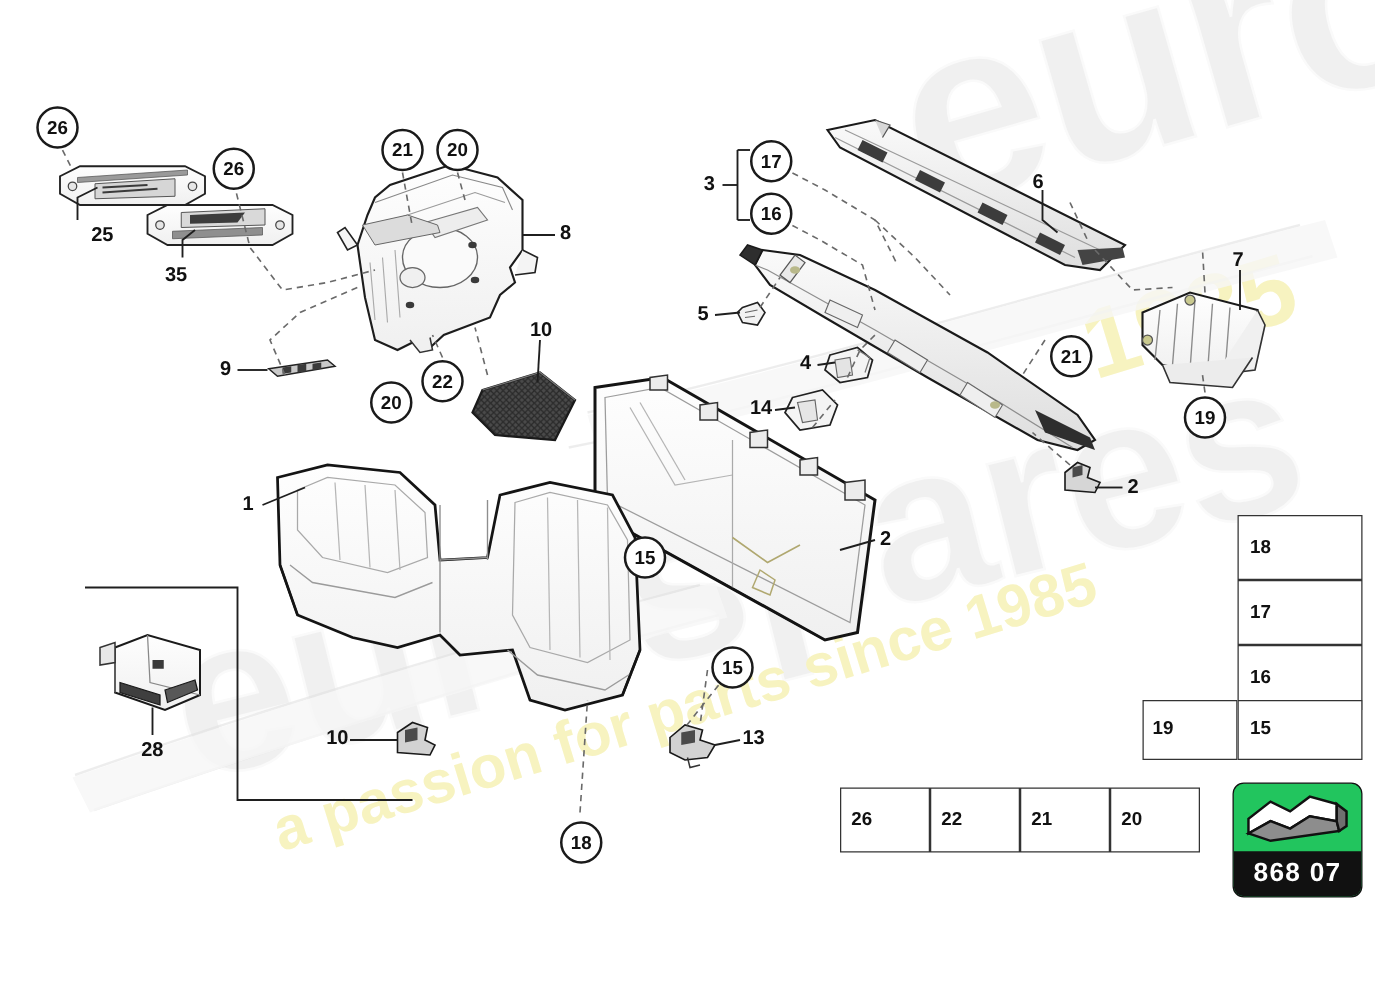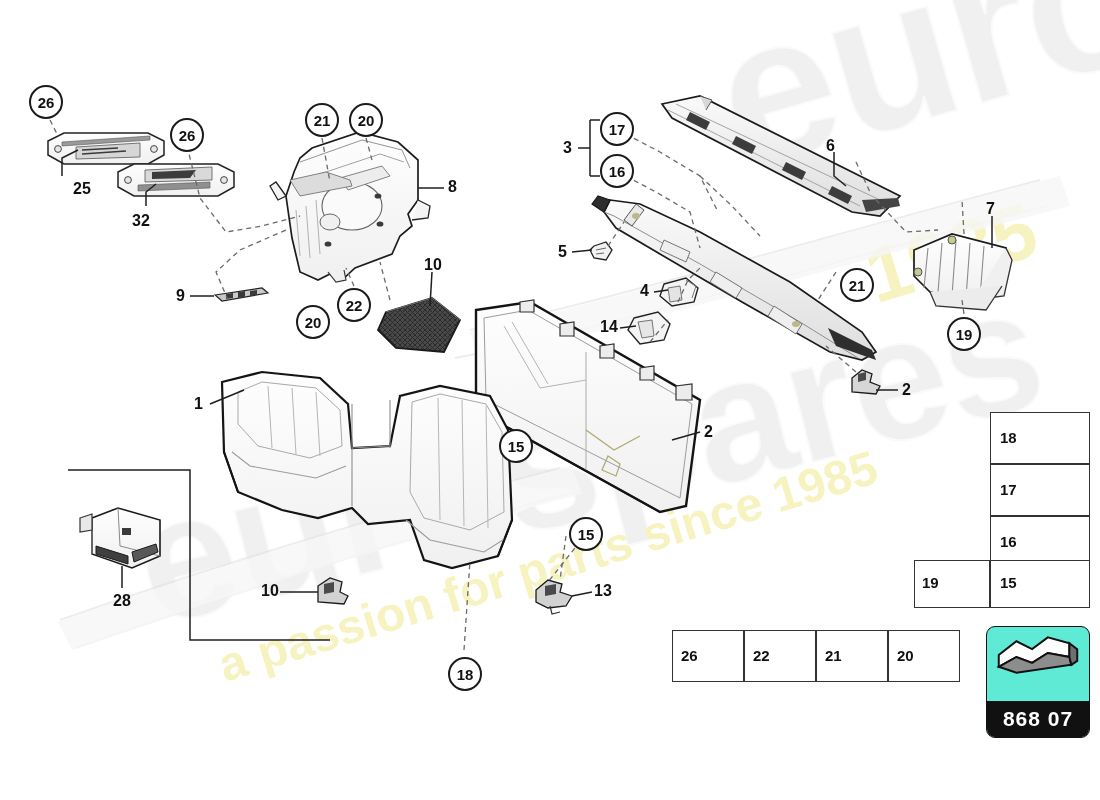--- a/index.html
+++ b/index.html
@@ -28,22 +28,22 @@
 
   svg.ovl{position:absolute;left:0;top:0;width:1100px;height:800px;
           overflow:visible;pointer-events:none;}
 
   
   .lgbox{position:absolute;border:1.4px solid #333;background:#fff;
          box-sizing:border-box;z-index:45;}
   .lgnum{position:absolute;font-size:15px;font-weight:bold;color:#111;z-index:46;}
 
   
-  .pnbadge{position:absolute;width:104px;height:112px;border:1.6px solid #111;
-           border-radius:9px;background:#5eead4;overflow:hidden;z-index:46;
+  .pnbadge{position:absolute;width:104px;height:92px;border:1.6px solid #111;
+           border-radius:9px;background:#22c55e;overflow:hidden;z-index:46;
            box-sizing:border-box;}
   .pnbadge .bar{position:absolute;left:0;bottom:0;width:100%;height:36px;
                 background:#111;color:#fff;font-size:21px;font-weight:bold;
                 display:flex;align-items:center;justify-content:center;
                 letter-spacing:1px;}
   .pnbadge .ico{position:absolute;left:0;top:0;width:100%;height:56px;}
 </style>
 </head>
 <body>
 
@@ -359,21 +359,21 @@
   <div class="cal" style="left:296px;top:305px;">20</div>
   <div class="cal" style="left:600px;top:112px;">17</div>
   <div class="cal" style="left:600px;top:154px;">16</div>
   <div class="cal" style="left:840px;top:268px;">21</div>
   <div class="cal" style="left:947px;top:317px;">19</div>
   <div class="cal" style="left:499px;top:429px;">15</div>
   <div class="cal" style="left:569px;top:517px;">15</div>
   <div class="cal" style="left:448px;top:657px;">18</div>
 
   <div class="num" style="left:49px;top:180px;margin-left:24px;">25</div>
-  <div class="num" style="left:132px;top:212px;">32</div>
+  <div class="num" style="left:132px;top:212px;">35</div>
   <div class="num" style="left:176px;top:287px;">9</div>
   <div class="num" style="left:448px;top:178px;">8</div>
   <div class="num" style="left:424px;top:256px;">10</div>
   <div class="num" style="left:563px;top:139px;">3</div>
   <div class="num" style="left:826px;top:137px;">6</div>
   <div class="num" style="left:986px;top:200px;">7</div>
   <div class="num" style="left:558px;top:243px;">5</div>
   <div class="num" style="left:640px;top:282px;">4</div>
   <div class="num" style="left:600px;top:318px;">14</div>
   <div class="num" style="left:902px;top:381px;">2</div>

